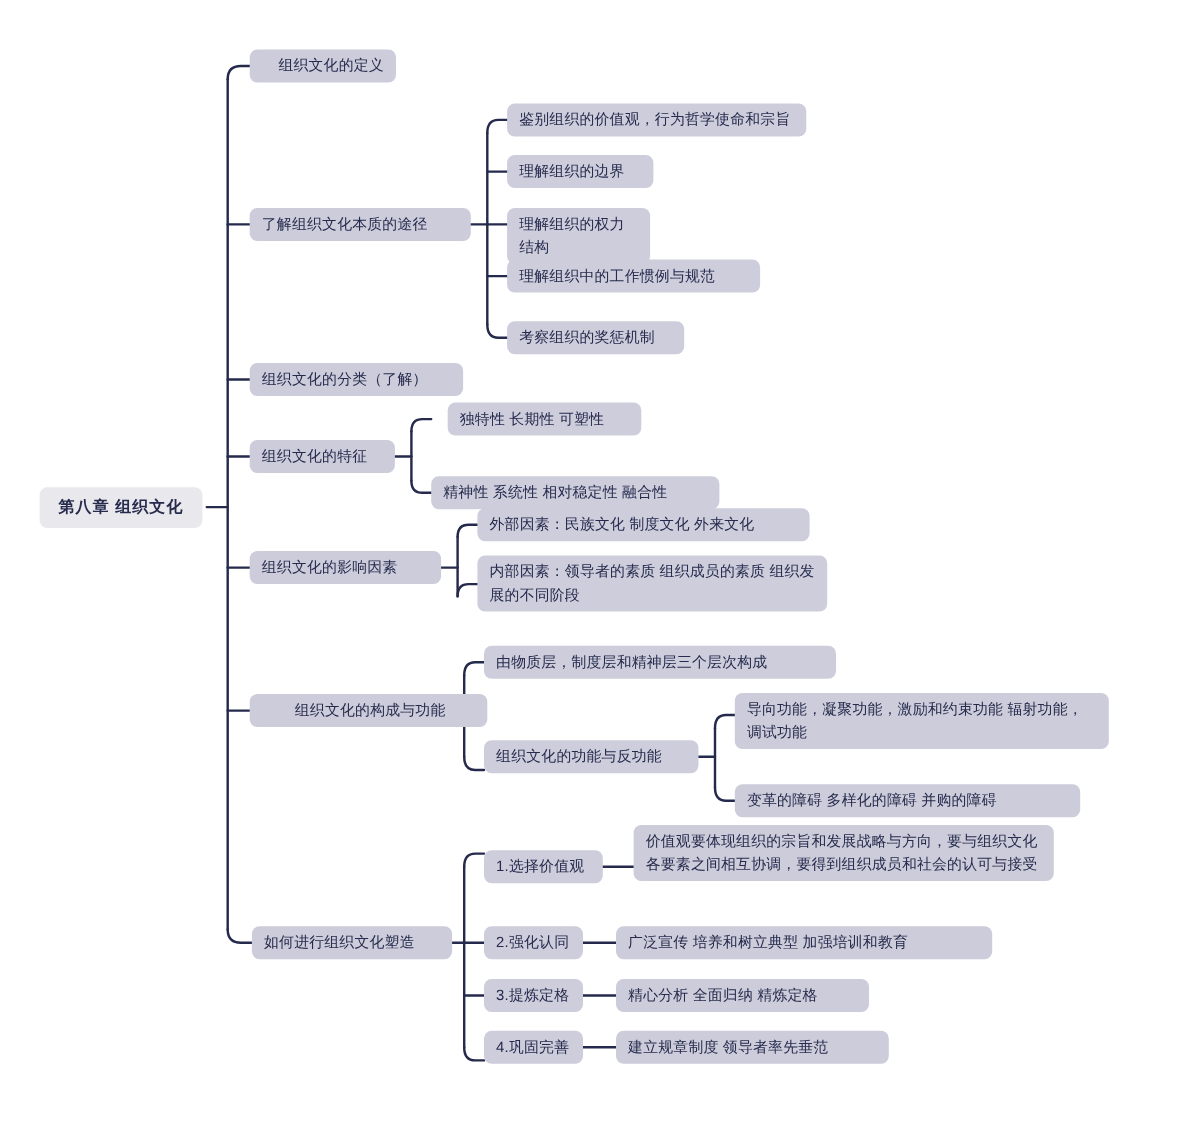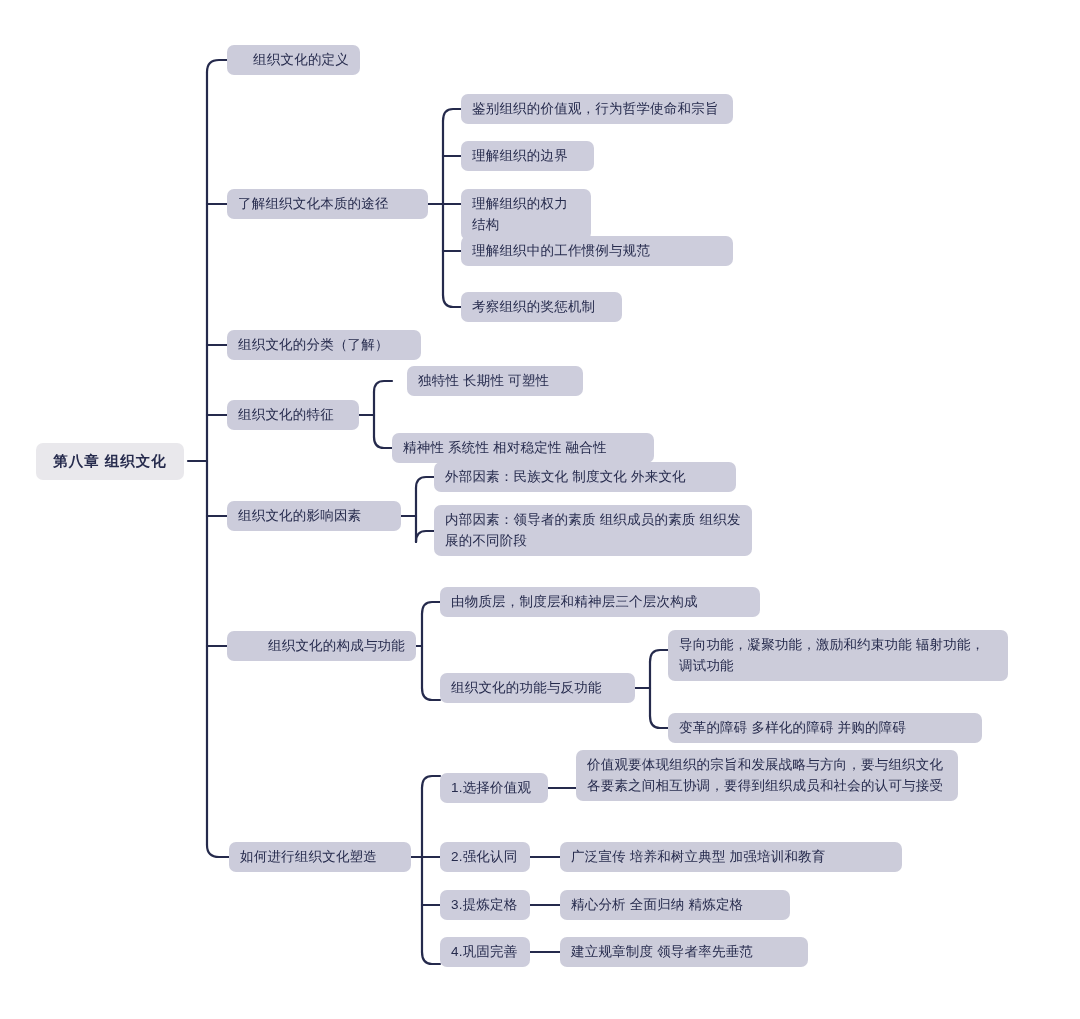--- a/index.html
+++ b/index.html
@@ -114,34 +114,34 @@
 
   <div class="node root" style="left:36px; top:443px; width:148px; height:37px; display:flex; align-items:center; justify-content:center;">第八章 组织文化</div>
 
   <div class="node lvl2" style="left:227px; top:45px; width:133px;text-align:right;">组织文化的定义</div>
 
   <div class="node lvl2" style="left:227px; top:189px; width:201px;">了解组织文化本质的途径</div>
 
   <div class="node lvl3" style="left:461px; top:94px; width:272px;">鉴别组织的价值观，行为哲学使命和宗旨</div>
   <div class="node lvl3" style="left:461px; top:141px; width:133px;">理解组织的边界</div>
   <div class="node lvl3" style="left:461px; top:189px; width:130px;">理解组织的权力结构</div>
-  <div class="node lvl3" style="left:461px; top:236px; width:272px;">理解组织中的工作惯例与规范</div>
+  <div class="node lvl3" style="left:461px; top:236px; width:230px;">理解组织中的工作惯例与规范</div>
   <div class="node lvl3" style="left:461px; top:292px; width:161px;">考察组织的奖惩机制</div>
 
   <div class="node lvl2" style="left:227px; top:330px; width:194px;">组织文化的分类（了解）</div>
 
   <div class="node lvl2" style="left:227px; top:400px; width:132px;">组织文化的特征</div>
   <div class="node lvl3" style="left:407px; top:366px; width:176px;">独特性 长期性 可塑性</div>
   <div class="node lvl2" style="left:227px; top:501px; width:174px;">组织文化的影响因素</div>
 
   <div class="node lvl3" style="left:392px; top:433px; width:262px;">精神性 系统性 相对稳定性 融合性</div>
   <div class="node lvl3" style="left:434px; top:462px; width:302px;">外部因素：民族文化 制度文化 外来文化</div>
   <div class="node lvl3 wrap" style="left:434px; top:505px; width:318px;">内部因素：领导者的素质 组织成员的素质 组织发展的不同阶段</div>
 
-  <div class="node lvl2" style="left:227px; top:631px; width:189px;padding-left:41px;">组织文化的构成与功能</div>
+  <div class="node lvl2" style="left:227px; top:631px; width:216px;padding-left:41px;">组织文化的构成与功能</div>
   <div class="node lvl3" style="left:440px; top:587px; width:320px;">由物质层，制度层和精神层三个层次构成</div>
   <div class="node lvl3" style="left:440px; top:673px; width:195px;">组织文化的功能与反功能</div>
   <div class="node lvl4 wrap" style="left:668px; top:630px; width:340px;">导向功能，凝聚功能，激励和约束功能 辐射功能，调试功能</div>
   <div class="node lvl4" style="left:668px; top:713px; width:314px;">变革的障碍 多样化的障碍 并购的障碍</div>
 
   <div class="node lvl2" style="left:229px; top:842px; width:182px;">如何进行组织文化塑造</div>
 
   <div class="node lvl3" style="left:440px; top:773px; width:108px;">1.选择价值观</div>
   <div class="node lvl4 wrap" style="left:576px; top:750px; width:382px;">价值观要体现组织的宗旨和发展战略与方向，要与组织文化各要素之间相互协调，要得到组织成员和社会的认可与接受</div>
 

